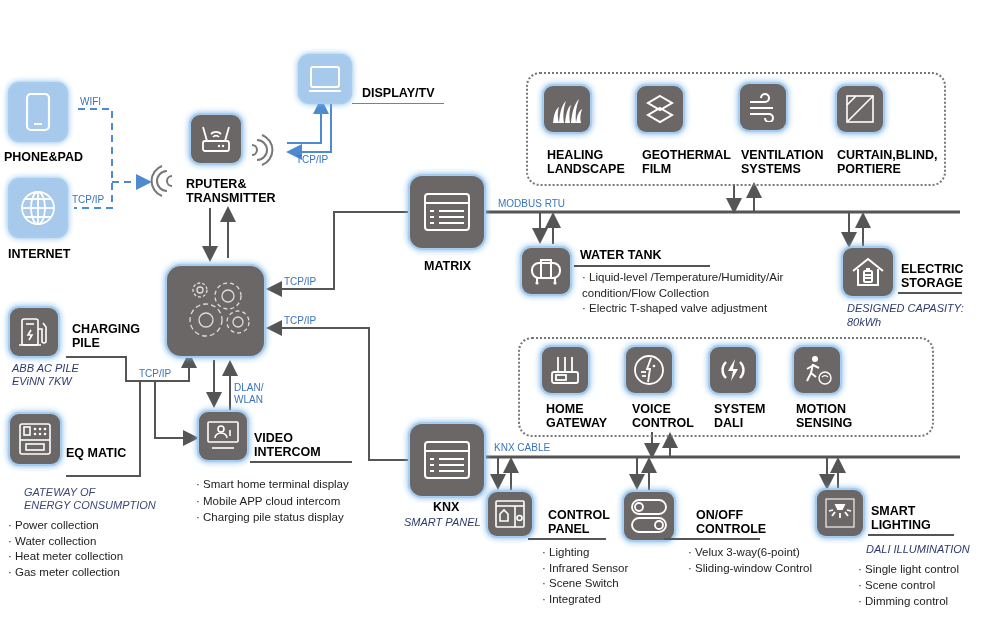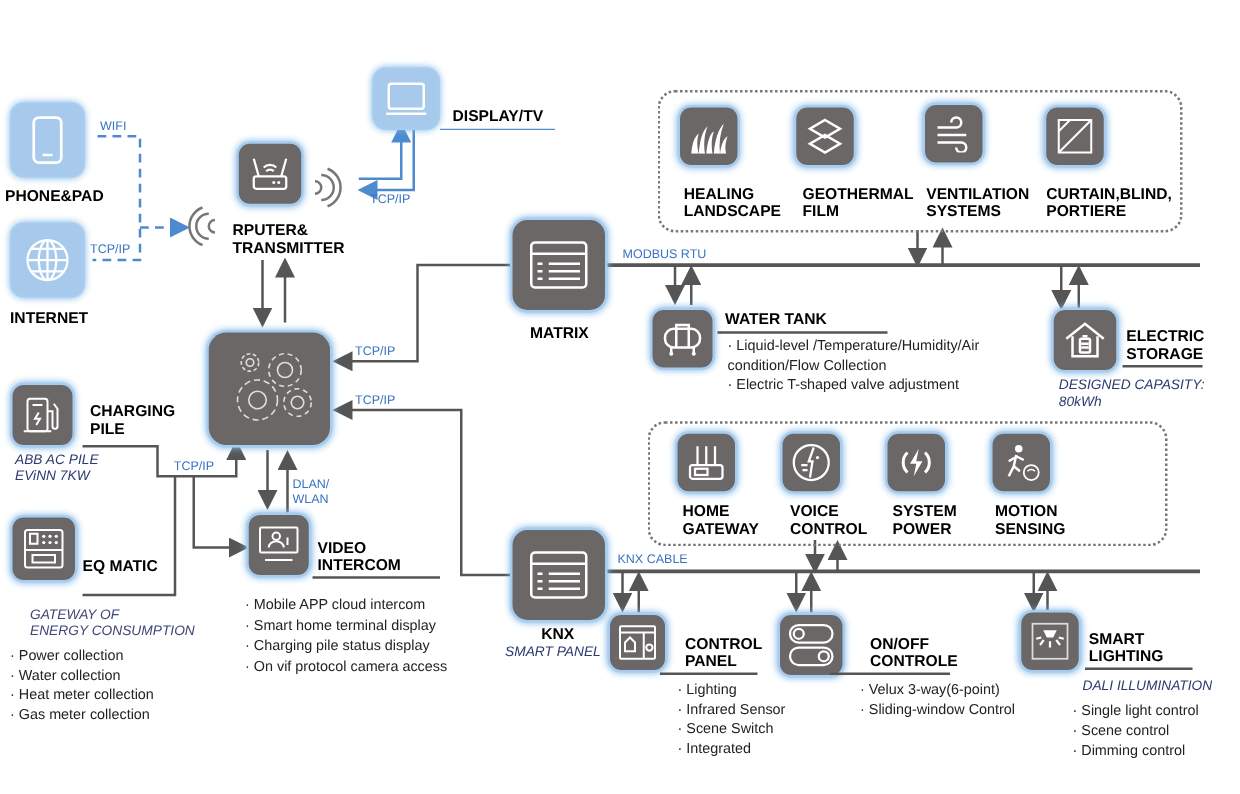--- a/index.html
+++ b/index.html
@@ -250,24 +250,23 @@
         <circle cx="15" cy="9" r="3"></circle>
         <path d="M9,18 a6,5 0 0 1 12,0"></path>
         <line x1="24" y1="10" x2="24" y2="16"></line>
       </g>
     </svg>
 </div>
 <div class="title" style="left:254px;top:431px">VIDEO</div>
 <div class="title" style="left:254px;top:445px">INTERCOM</div>
 <div class="uline" style="left:250px;top:461px;width:102px"></div>
 <div class="bul" style="left:196px;top:476px;line-height:16.5px">
+  <div>Smart home terminal display</div>
   <div>Mobile APP cloud intercom</div>
-  <div>Smart home terminal display</div>
   <div>Charging pile status display</div>
-  <div>On vif protocol camera access</div>
 </div>
 
 <div class="dotbox" style="left:526px;top:72px;width:416px;height:110px"></div>
 <div class="tile dark" style="left:544px;top:86px;width:46px;height:46px">
   <svg width="32" height="28">
       <g fill="#fff">
         <path d="M2,28 C3,18 5,14 8,12 C6,18 7,24 8,28z"></path>
         <path d="M8,28 C9,16 11,10 15,6 C12,14 12,22 13,28z"></path>
         <path d="M14,28 C15,18 17,12 20,10 C18,16 18,22 19,28z"></path>
         <path d="M20,28 C21,16 24,8 28,4 C25,12 24,20 25,28z"></path>
@@ -393,21 +392,21 @@
         <circle cx="24" cy="24" r="6" stroke-width="1.4"></circle>
         <path d="M21,23 a4,4 0 0 1 6,0" stroke-width="1.2"></path>
       </g>
     </svg>
 </div>
 <div class="title" style="left:546px;top:402px">HOME</div>
 <div class="title" style="left:546px;top:416px">GATEWAY</div>
 <div class="title" style="left:632px;top:402px">VOICE</div>
 <div class="title" style="left:632px;top:416px">CONTROL</div>
 <div class="title" style="left:714px;top:402px">SYSTEM</div>
-<div class="title" style="left:714px;top:416px">POWER</div>
+<div class="title" style="left:714px;top:416px">DALI</div>
 <div class="title" style="left:796px;top:402px">MOTION</div>
 <div class="title" style="left:796px;top:416px">SENSING</div>
 
 <div class="tile dark" style="left:488px;top:492px;width:44px;height:44px">
   <svg width="32" height="30">
       <g fill="none" stroke="#fff" stroke-width="1.6">
         <rect x="2" y="2" width="28" height="26" rx="1"></rect>
         <line x1="2" y1="7" x2="30" y2="7"></line>
         <line x1="21" y1="7" x2="21" y2="28"></line>
         <path d="M6,22 V15 L10,11 L14,15 V22z"></path>

